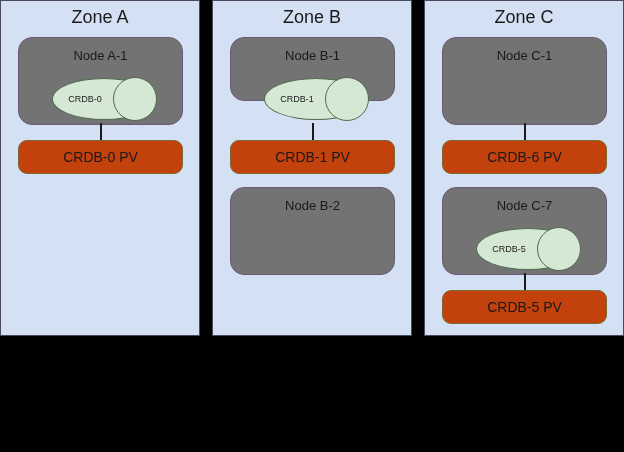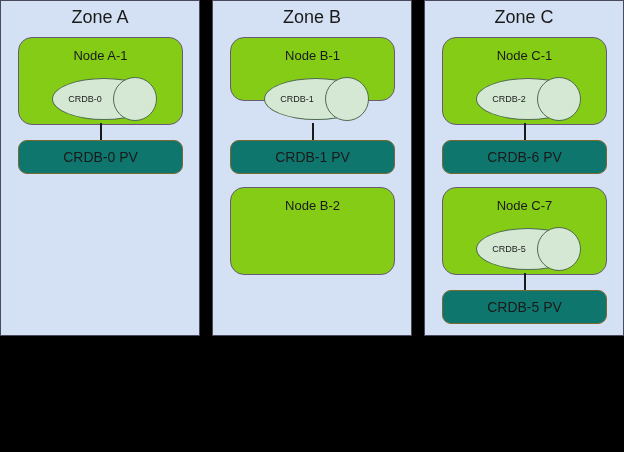--- a/index.html
+++ b/index.html
@@ -27,21 +27,21 @@
     right: 0;
     top: 8px;
     text-align: center;
     font-size: 18px;
     color: #1a1a1a;
     line-height: 16px;
     white-space: nowrap;
   }
   .node {
     position: absolute;
-    background: #84cc16;
+    background: #737373;
     border: 1px solid #6a5a78;
     border-radius: 14px;
     box-sizing: border-box;
   }
   .node-title {
     position: absolute;
     left: 0;
     right: 0;
     top: 10px;
     text-align: center;
@@ -83,21 +83,21 @@
     top: 50%;
     transform: translateY(-50%);
     text-align: center;
     font-size: 9px;
     color: #1a1a1a;
     line-height: 12px;
     white-space: nowrap;
   }
   .pv {
     position: absolute;
-    background: #0f766e;
+    background: #c2410c;
     border: 1px solid #7a6a32;
     border-radius: 9px;
     box-sizing: border-box;
     display: flex;
     align-items: center;
     justify-content: center;
   }
   .pv-label {
     font-size: 14px;
     color: #1a1a1a;
@@ -155,25 +155,20 @@
     <div class="node" style="left:17px; top:186px; width:165px; height:88px;">
       <div class="node-title">Node B-2</div>
     </div>
   </div>
 
   <div class="zone" style="left:424px; top:0px; width:200px; height:336px;padding-left:16px;">
     <div class="zone-title">Zone C</div>
 
     <div class="node" style="left:17px; top:36px; width:165px; height:88px;">
       <div class="node-title">Node C-1</div>
-      <div class="cyl" style="left:33px; top:40px; width:104px; height:42px;">
-        <div class="cyl-body"></div>
-        <div class="cyl-cap"></div>
-        <div class="cyl-label">CRDB-2</div>
-      </div>
     </div>
 
     <div class="link" style="left:99px; top:122px; height:18px;"></div>
 
     <div class="pv" style="left:17px; top:139px; width:165px; height:34px;">
       <span class="pv-label">CRDB-6 PV</span>
     </div>
 
     <div class="node" style="left:17px; top:186px; width:165px; height:88px;">
       <div class="node-title">Node C-7</div>

